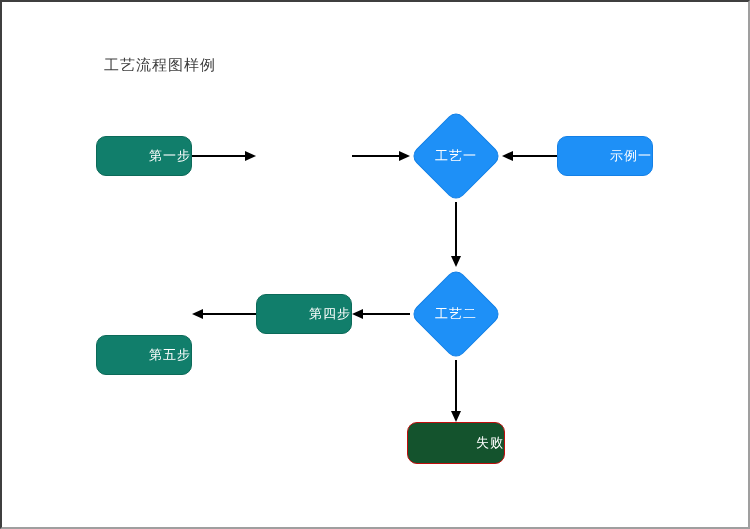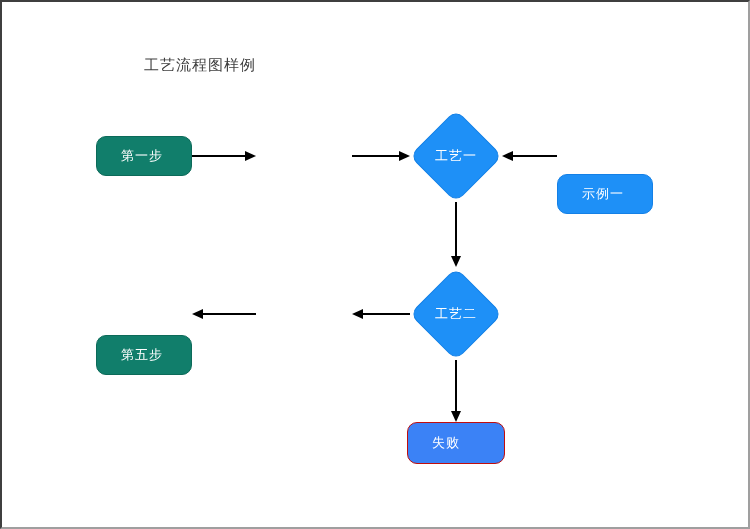--- a/index.html
+++ b/index.html
@@ -27,39 +27,37 @@
     height: 525px;
   }
   .diagram-title {
     position: absolute;
     left: 102px;
     top: 54px;
     font-size: 15px;
     letter-spacing: 1px;
     color: #3c3c3c;
     white-space: nowrap;
-    margin-left: 40px;
   }
   .node-box {
     position: absolute;
     width: 96px;
     height: 40px;
     border-radius: 10px;
     display: flex;
     align-items: center;
-    justify-content: flex-start;
+    justify-content: flex-end;
     color: #ffffff;
     font-size: 13px;
     letter-spacing: 1px;
     box-sizing: border-box;
-    padding-left: 24px;
   }
   .node-green { background: #117e6b; border: 1px solid #0c6a59; }
   .node-blue  { background: #1e90f7; border: 1px solid #1480e6; }
-  .node-red   { background: #3b82f6; border: 1px solid #c00d0d; width: 98px; height: 42px; }
+  .node-red   { background: #14532d; border: 1px solid #c00d0d; width: 98px; height: 42px; }
   .diamond {
     position: absolute;
     width: 66px;
     height: 66px;
     background: #1e90f7;
     border: 1px solid #1480e6;
     border-radius: 10px;
     transform: rotate(45deg);
     display: flex;
     align-items: center;
@@ -91,28 +89,31 @@
 
     <div class="node-box node-green" style="left:94px; top:134px;">
       <span>第一步</span>
     </div>
 
 
     <div class="diamond" style="left:421px; top:121px;">
       <span class="diamond-label">工艺一</span>
     </div>
 
-    <div class="node-box node-blue" style="left:555px; top:134px;margin-top:38px;">
+    <div class="node-box node-blue" style="left:555px; top:134px;">
       <span>示例一</span>
     </div>
 
     <div class="node-box node-green" style="left:94px; top:292px;margin-top:41px;">
       <span>第五步</span>
     </div>
 
+    <div class="node-box node-green" style="left:254px; top:292px;">
+      <span>第四步</span>
+    </div>
 
     <div class="diamond" style="left:421px; top:279px;">
       <span class="diamond-label">工艺二</span>
     </div>
 
     <div class="node-box node-red" style="left:405px; top:420px;">
       <span>失败</span>
     </div>
 
     <svg class="arrow-layer" width="746" height="525" viewBox="0 0 746 525">

